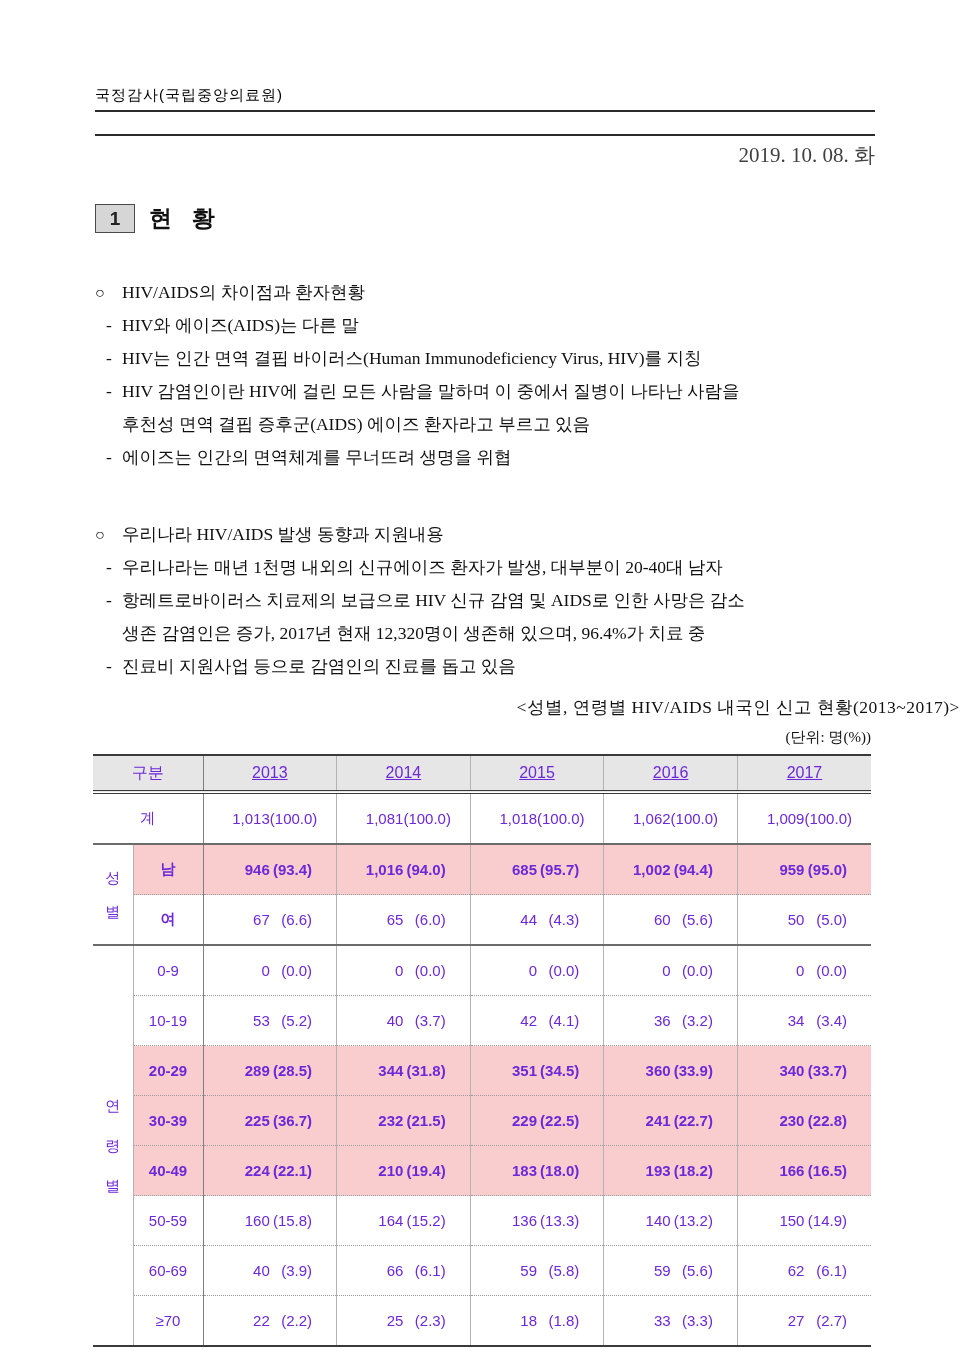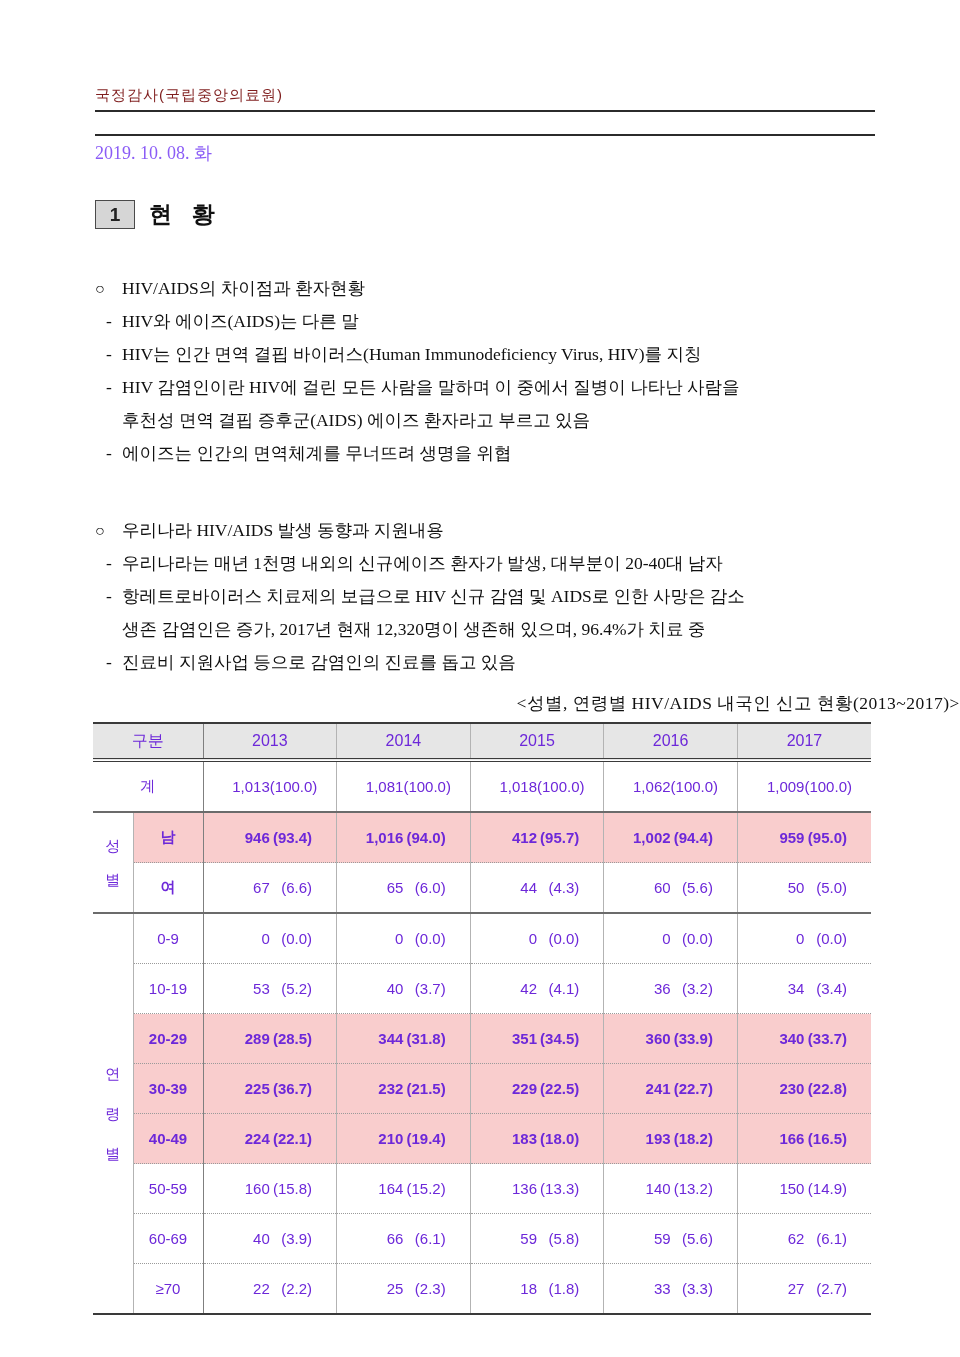--- a/index.html
+++ b/index.html
@@ -15,38 +15,39 @@
   .page { position: relative; width: 960px; height: 1357px; }
 
   
   .doc-head {
     margin: 86px 85px 0 95px;
     padding-bottom: 5px;
     border-bottom: 2px solid #2b2b2b;
     font-family: "Liberation Sans", "DejaVu Sans", sans-serif;
     font-size: 15px;
     letter-spacing: 1px;
-    color: #7f1d1d;
+    color: #000000;
   }
 
   
   .titles { text-align: center; margin: 16px 60px 0 60px; }
   .title-line {
     font-size: 22px;
     font-weight: bold;
     letter-spacing: 0.5px;
     line-height: 30px;
   }
   .title-line + .title-line { margin-top: 21px; }
 
   .rule2 { margin: 22px 85px 0 95px; border-bottom: 2px solid #2b2b2b; }
   .doc-date {
     margin: 5px 85px 0 95px;
-    font-size: 18px;
-    color: #8b5cf6;
+    text-align: right;
+    font-size: 21px;
+    color: #404040;
   }
 
   
   .section-heading { margin: 34px 85px 0 95px; display: flex; align-items: center; }
   .sec-num-box {
     display: inline-flex; align-items: center; justify-content: center;
     width: 40px; height: 29px;
     background: #d6d6d6;
     border: 1px solid #4a4a4a;
     font-family: "Liberation Sans", "DejaVu Sans", sans-serif;
@@ -85,21 +86,21 @@
   }
   table.report th {
     background: #e6e6e6;
     font-weight: normal;
     font-size: 16px;
     height: 37px;
     border-bottom: 4px double #3a3a3a;
     text-align: center;
   }
   table.report th.corner { border-right: 1px solid #7f7f7f; }
-  table.report th.year { border-right: 1px solid #b3b3b3; }
+  table.report th.year { border-right: 1px solid #b3b3b3; text-decoration: underline; }
   table.report th.year:last-child { border-right: none; }
 
   table.report td { height: 35px; text-align: center; vertical-align: middle; }
   td.group-col { border-right: 1px solid #b3b3b3; }
   td.label-col { border-right: 1px solid #7f7f7f; }
   td.cell { border-right: 1px solid #b3b3b3; padding: 16px; }
   td.cell:last-child { border-right: none; }
   .cw { display: flex; width: 100%; }
   .cw .val { width: 50%; text-align: right; }
   .cw .pct { width: 50%; text-align: right; padding-right: 8px; }
@@ -176,20 +177,21 @@
         <span class="marker"></span>
         <span class="ttext">생존 감염인은 증가, 2017년 현재 12,320명이 생존해 있으며, 96.4%가 치료 중</span>
       </div>
       <div class="tline dash">
         <span class="marker">-</span>
         <span class="ttext">진료비 지원사업 등으로 감염인의 진료를 돕고 있음</span>
       </div>
     </div>
 
   <div class="tbl-caption">&lt;성별, 연령별 HIV/AIDS 내국인 신고 현황(2013~2017)&gt;</div>
+  <div class="tbl-unit">(단위: 명(%))</div>
 
   <table id="report-table" class="report">
       <colgroup>
         <col style="width: 40px;">
         <col style="width: 70px;">
         <col>
         <col>
         <col>
         <col>
         <col>
@@ -253,21 +255,21 @@
             </div>
           </td>
           <td class="cell">
             <div class="cw">
               <span class="val">1,016</span>
               <span class="pct">(94.0)</span>
             </div>
           </td>
           <td class="cell">
             <div class="cw">
-              <span class="val">412</span>
+              <span class="val">685</span>
               <span class="pct">(95.7)</span>
             </div>
           </td>
           <td class="cell">
             <div class="cw">
               <span class="val">1,002</span>
               <span class="pct">(94.4)</span>
             </div>
           </td>
           <td class="cell">

